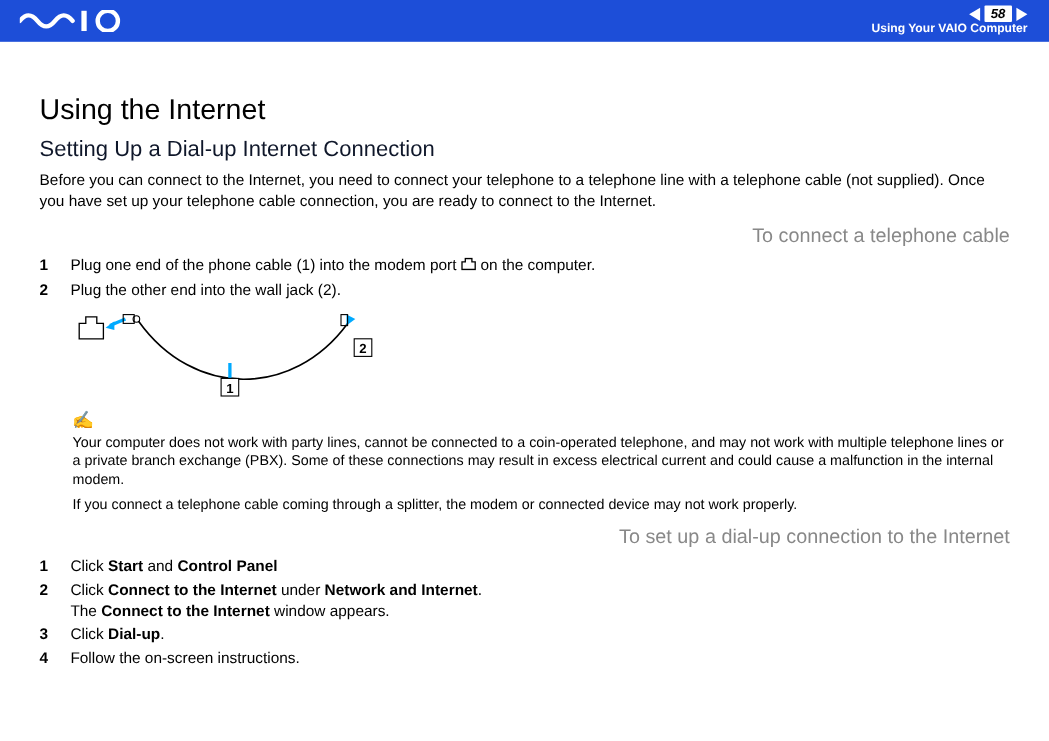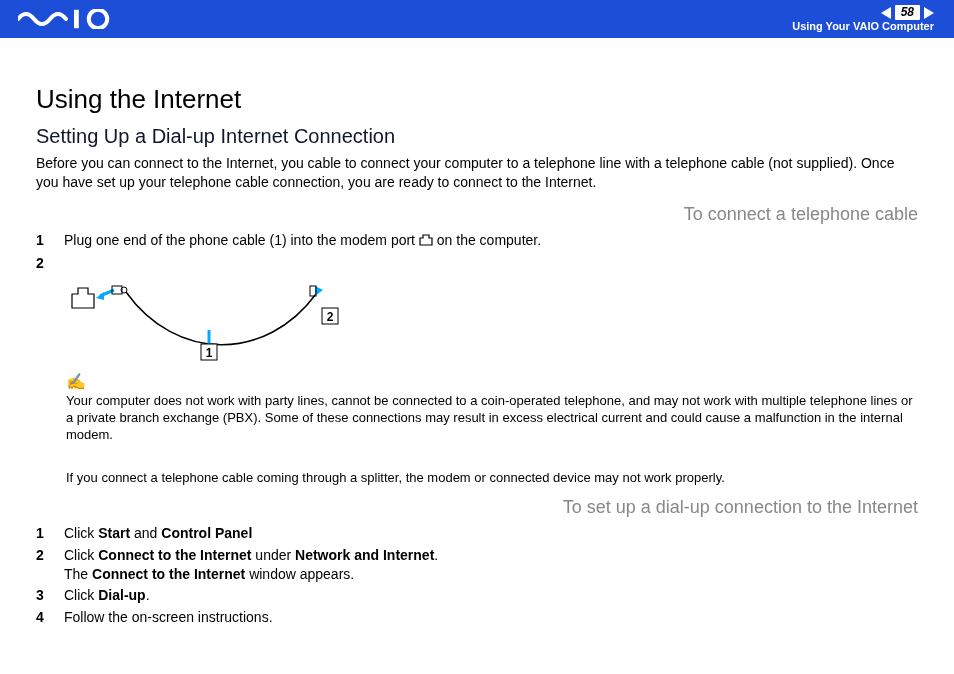--- a/index.html
+++ b/index.html
@@ -90,21 +90,21 @@
     gap: 14px;
     margin: 3px 0;
     line-height: 1.35;
   }
   ol.steps > li > .num { font-weight: bold; min-width: 14px; }
 
   .diagram-wrap { margin: 10px 0 6px 30px; }
 
   .note-block { margin: 4px 0 4px 30px; font-size: 13px; line-height: 1.3; }
   .note-icon { font-size: 16px; }
-  .note-extra { margin: 26px 0 8px 30px; font-size: 13px; line-height: 1.3; }
+  .note-extra { margin: 6px 0 8px 30px; font-size: 13px; line-height: 1.3; }
 
   .inline-icon { vertical-align: middle; display: inline-block; }
 
   b { font-weight: bold; }
 </style>
 </head>
 <body>
 
 <div class="topbar">
   <div class="logo">
@@ -124,39 +124,42 @@
     <div class="subtitle">Using Your VAIO Computer</div>
   </div>
 </div>
 
 <div class="content">
 
   <h1>Using the Internet</h1>
 
   <h2>Setting Up a Dial-up Internet Connection</h2>
 
-  <p class="body">Before you can connect to the Internet, you cable to connect your computer to a telephone line with a telephone cable (not supplied). Once you have set up your telephone cable connection, you are ready to connect to the Internet.</p>
+  <p class="body">Before you can connect to the Internet, you need to connect your telephone to a telephone line with a telephone cable (not supplied). Once you have set up your telephone cable connection, you are ready to connect to the Internet.</p>
 
   <h3 class="sub">To connect a telephone cable</h3>
 
   <ol class="steps">
     <li>
       <span class="num">1</span>
       <span>
         <span>Plug one end of the phone cable (1) into the modem port </span>
         <span class="inline-icon">
           <svg width="14" height="12" viewBox="0 0 14 12">
             <path d="M1 4 h3 v-3 h6 v3 h3 v7 h-12 z" fill="none" stroke="#000" stroke-width="1.2"></path>
           </svg>
         </span>
         <span> on the computer.</span>
       </span>
     </li>
     <li>
       <span class="num">2</span>
+      <span>
+        <span>Plug the other end into the wall jack (2).</span>
+      </span>
     </li>
   </ol>
 
   <div class="diagram-wrap">
     <svg width="300" height="80" viewBox="0 0 300 80">
 
       <path d="M6 12 h6 v-6 h10 v6 h6 v14 h-22 z" fill="none" stroke="#000" stroke-width="1.2"></path>
 
       <path d="M48 8 L34 14" stroke="#00aaff" stroke-width="3"></path>
       <polygon points="30,16 38,10 38,18" fill="#00aaff"></polygon>

